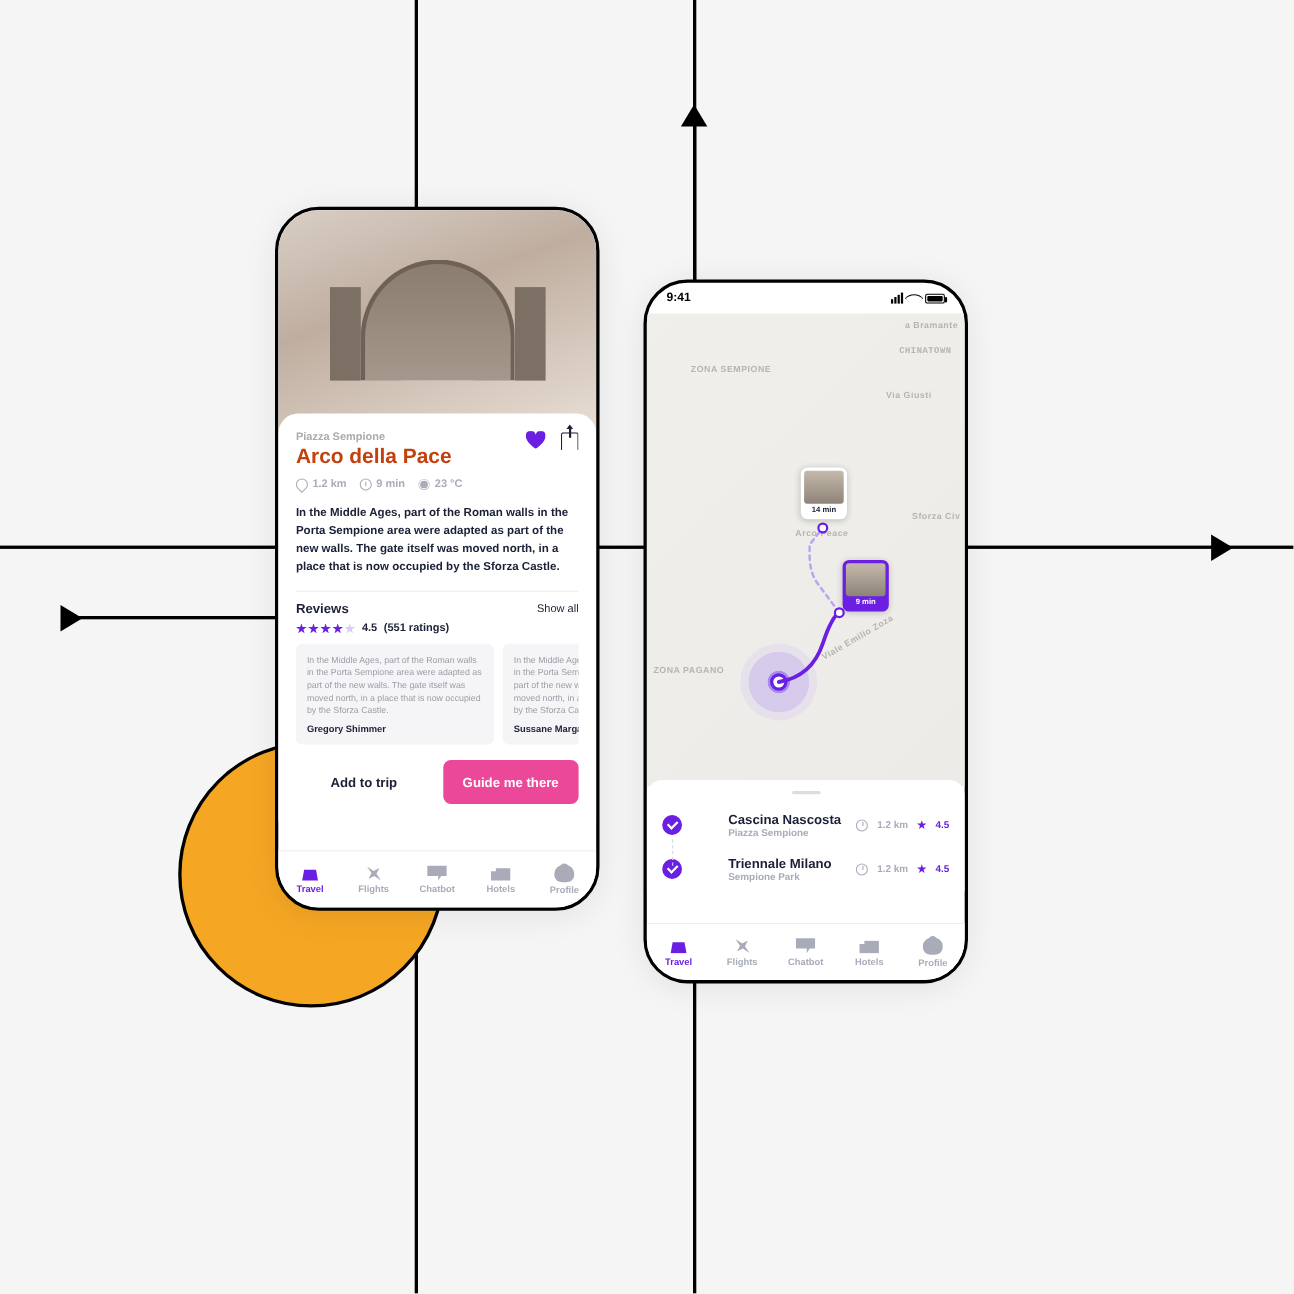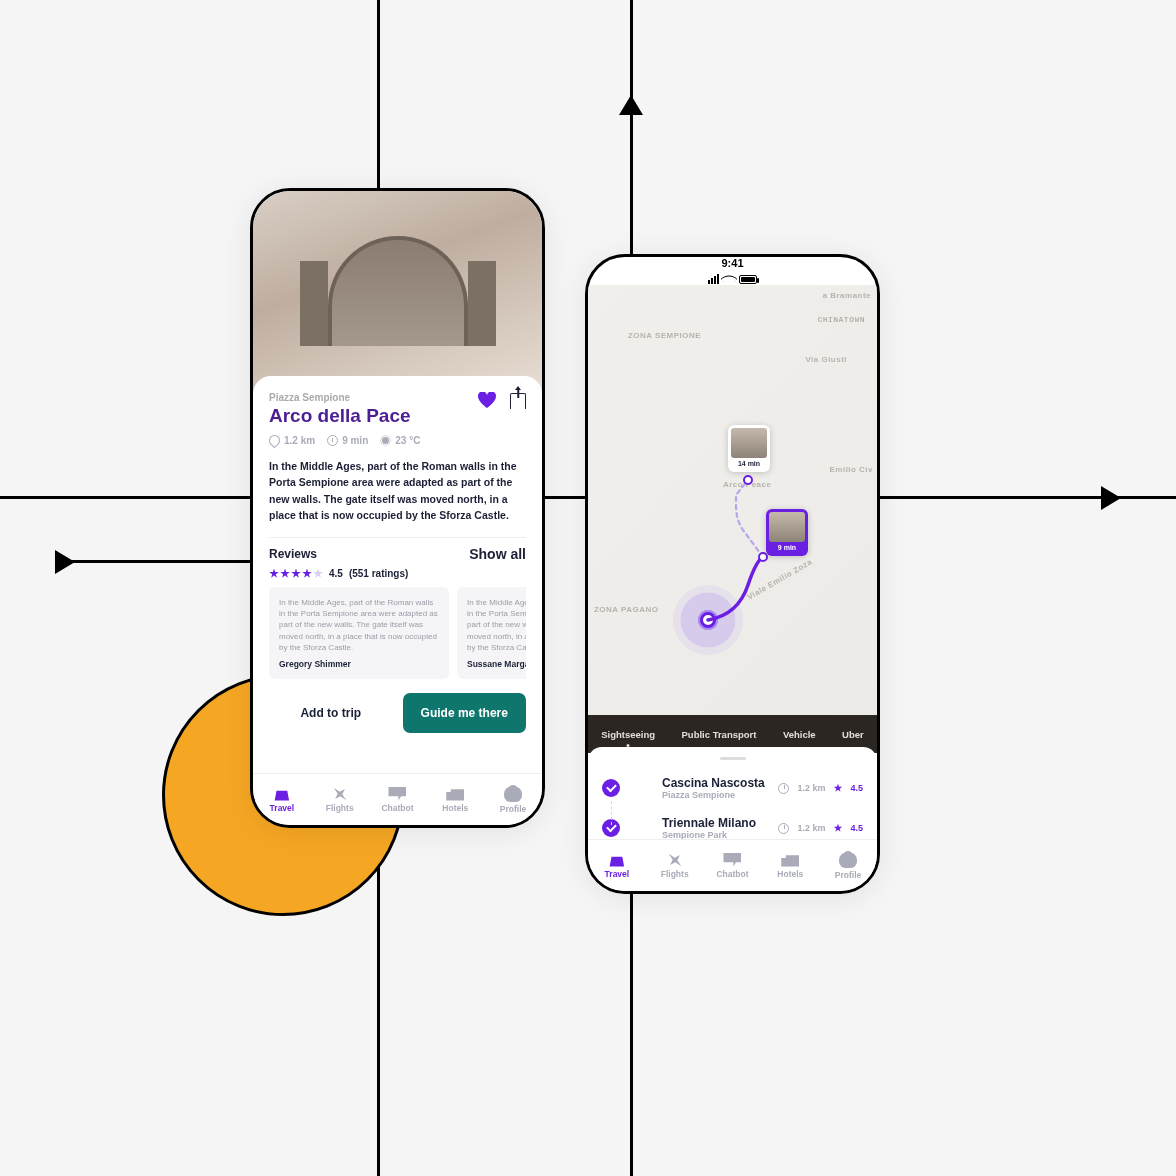--- a/index.html
+++ b/index.html
@@ -105,21 +105,21 @@
   }
 
   .card {
     background:#fff;
     border-radius: 18px 18px 0 0;
     margin-top:-15px;
     padding: 16px;
     position:relative;
   }
   .subtitle { font-size:10px; color:#aaa; font-weight:700; }
-  .title { font-size:19px; font-weight:800; color:#4c1d95; margin-top:2px; }
+  .title { font-size:19px; font-weight:800; color:#c2410c; margin-top:2px; }
   .title-row { display:flex; align-items:flex-start; justify-content:space-between; }
   .icon-actions { display:flex; gap:14px; align-items:center;}
   .heart {
     width:18px;height:18px;
     background:#6b1fe3;
     clip-path: path("M9 16 C9 16 0 10 0 4.5 A4.5 4.5 0 0 1 9 3.2 A4.5 4.5 0 0 1 18 4.5 C18 10 9 16 9 16 Z");
   }
   .share {
     width:16px;height:16px;border:1.5px solid #1b2036;border-bottom:none;border-radius:2px 2px 0 0;
     position:relative;
@@ -134,51 +134,51 @@
   .mi-clock {border:1.3px solid #a9acb8;border-radius:50%;position:relative;}
   .mi-clock::after{content:"";position:absolute;left:45%;top:20%;width:1px;height:4px;background:#a9acb8;}
   .mi-sun {border-radius:50%;background:#a9acb8;width:7px;height:7px;box-shadow:0 0 0 1px #fff,0 0 0 1.5px #a9acb8;margin:2px;}
 
   .description { font-size:10.5px; font-weight:700; color:#1b2036; margin-top:12px; line-height:1.55;}
 
   .divider{height:1px;background:#eee;margin:14px 0 8px;}
 
   .reviews-header{display:flex;justify-content:space-between;align-items:center;}
   .reviews-title{font-size:12px;font-weight:800;color:#1b2036;}
-  .show-all{font-size:14px;font-weight:700;color:#1b2036;margin-left:36px;}
+  .show-all{font-size:10px;font-weight:400;color:#1b2036;margin-left:36px;}
   .rating-row{display:flex;gap:6px;align-items:center;margin-top:6px;font-size:10px;font-weight:700;color:#1b2036;}
   .stars{display:flex;gap:1px;}
   .star{width:10px;height:10px;background:#6b1fe3;clip-path:polygon(50% 0,61% 35%,98% 35%,68% 57%,79% 91%,50% 70%,21% 91%,32% 57%,2% 35%,39% 35%);}
   .star.dim{background:#d7cdf5;}
 
   .review-scroll{display:flex;gap:8px;margin-top:8px;overflow:hidden;}
   .review-card{background:#f5f5f7;border-radius:6px;padding:10px;width:180px;flex-shrink:0;}
   .review-text{font-size:8px;color:#9b9da8;line-height:1.4;}
   .review-author{font-size:8.5px;font-weight:800;color:#1b2036;margin-top:6px;}
 
   .cta-row{display:flex;gap:10px;margin-top:14px;}
   .btn{flex:1;height:40px;border-radius:7px;display:flex;align-items:center;justify-content:center;font-size:12px;font-weight:800;}
   .btn-ghost{background:#fff;color:#1b2036;}
-  .btn-primary{background:#0f766e;color:#fff;}
+  .btn-primary{background:#ec4899;color:#fff;}
 
   .tabbar{position:absolute;bottom:0;left:0;right:0;height:52px;border-top:1px solid #eee;display:flex;background:#fff;}
   .tab{flex:1;display:flex;flex-direction:column;align-items:center;justify-content:center;gap:2px;font-size:8.5px;color:#a9acb8;font-weight:600;text-align:center;}
   .tab.active{color:#6b1fe3;}
   .tab-icon{width:18px;height:14px;background:#a9acb8;}
   .tab.active .tab-icon{background:#6b1fe3;}
   .ti-travel{clip-path:polygon(20% 30%,80% 30%,90% 100%,10% 100%);}
   .ti-travel::before{content:"";}
   .ti-flights{clip-path:polygon(50% 0,60% 40%,100% 50%,60% 60%,50% 100%,40% 60%,0 50%,40% 40%);transform:rotate(45deg);}
   .ti-chat{clip-path:polygon(0 0,100% 0,100% 70%,70% 70%,55% 100%,55% 70%,0 70%);}
   .ti-hotels{clip-path:polygon(0 40%,25% 40%,25% 20%,100% 20%,100% 100%,0 100%);}
   .ti-profile{border-radius:50% 50% 40% 40%;clip-path:none;position:relative;height:16px;}
   .ti-profile::before{content:"";position:absolute;top:-1px;left:50%;transform:translateX(-50%);width:8px;height:8px;border-radius:50%;background:inherit;}
 
   
-  .status-bar{height:28px;display:flex;justify-content:space-between;align-items:center;padding:0 18px;font-size:11px;font-weight:700;flex-direction:column;}
+  .status-bar{height:28px;display:flex;justify-content:space-between;align-items:center;padding:0 18px;font-size:11px;font-weight:700;}
   .status-right{display:flex;gap:4px;align-items:center;}
   .sig{display:flex;gap:1px;align-items:flex-end;}
   .sig span{width:2px;background:#000;}
   .sig span:nth-child(1){height:4px;}
   .sig span:nth-child(2){height:6px;}
   .sig span:nth-child(3){height:8px;}
   .sig span:nth-child(4){height:10px;}
   .wifi{width:12px;height:12px;border:1.5px solid #000;border-bottom:none;border-left:none;border-radius:0 12px 0 0;transform:rotate(-45deg);}
   .batt{width:18px;height:9px;border:1px solid #000;border-radius:2px;position:relative;}
   .batt::after{content:"";position:absolute;left:1px;top:1px;width:14px;height:5px;background:#000;border-radius:1px;}
@@ -337,21 +337,21 @@
       <div class="batt"></div>
     </div>
   </div>
 
   <div class="map">
     <span class="map-label" style="left:40px;top:46px;">ZONA SEMPIONE</span>
     <span class="map-label" style="right:12px;top:30px;font-family:Liberation Mono, monospace;">CHINATOWN</span>
     <span class="map-label" style="right:30px;top:70px;">Via Giusti</span>
     <span class="map-label" style="right:6px;top:6px;">a Bramante</span>
     <span class="map-label" style="left:6px;top:320px;">ZONA PAGANO</span>
-    <span class="map-label" style="right:4px;top:180px;">Emilio Civ</span>
+    <span class="map-label" style="right:4px;top:180px;">Sforza Civ</span>
     <span class="map-label" style="left:135px;top:195px;">Arco Peace</span>
     <span class="map-label" style="left:155px;top:290px;transform:rotate(-30deg);">Viale Emilio Zoza</span>
 
     <div class="pulse"></div>
 
     <svg class="route" style="left:0;top:0;" width="295" height="430">
       <path d="M120 335 Q150 330 160 300 Q168 276 175 272" stroke="#6b1fe3" stroke-width="3.5" fill="none" stroke-linecap="round"></path>
       <path d="M175 272 L155 245 Q148 235 148 220 L148 210 L160 195" stroke="#b9a5ef" stroke-width="2.2" stroke-dasharray="4 4" fill="none" stroke-linecap="round"></path>
     </svg>
     <div class="point" style="left:170px;top:267px;"></div>
@@ -360,26 +360,20 @@
     <div class="map-thumb" style="left:140px;top:140px;">
       <div class="img"></div>
       <div class="lbl">14 min</div>
     </div>
     <div class="map-thumb purple" style="left:178px;top:224px;">
       <div class="img"></div>
       <div class="lbl">9 min</div>
     </div>
   </div>
 
-  <div class="transport-bar">
-    <div class="transport-tab active">Sightseeing</div>
-    <div class="transport-tab">Public Transport</div>
-    <div class="transport-tab">Vehicle</div>
-    <div class="transport-tab">Uber</div>
-  </div>
 
   <div class="sheet">
     <div class="handle"></div>
     <div class="dash-connector"></div>
 
     <div class="stop">
       <div class="stop-check"></div>
       <div class="stop-main">
         <div class="stop-title">Cascina Nascosta</div>
         <div class="stop-sub">Piazza Sempione</div>

